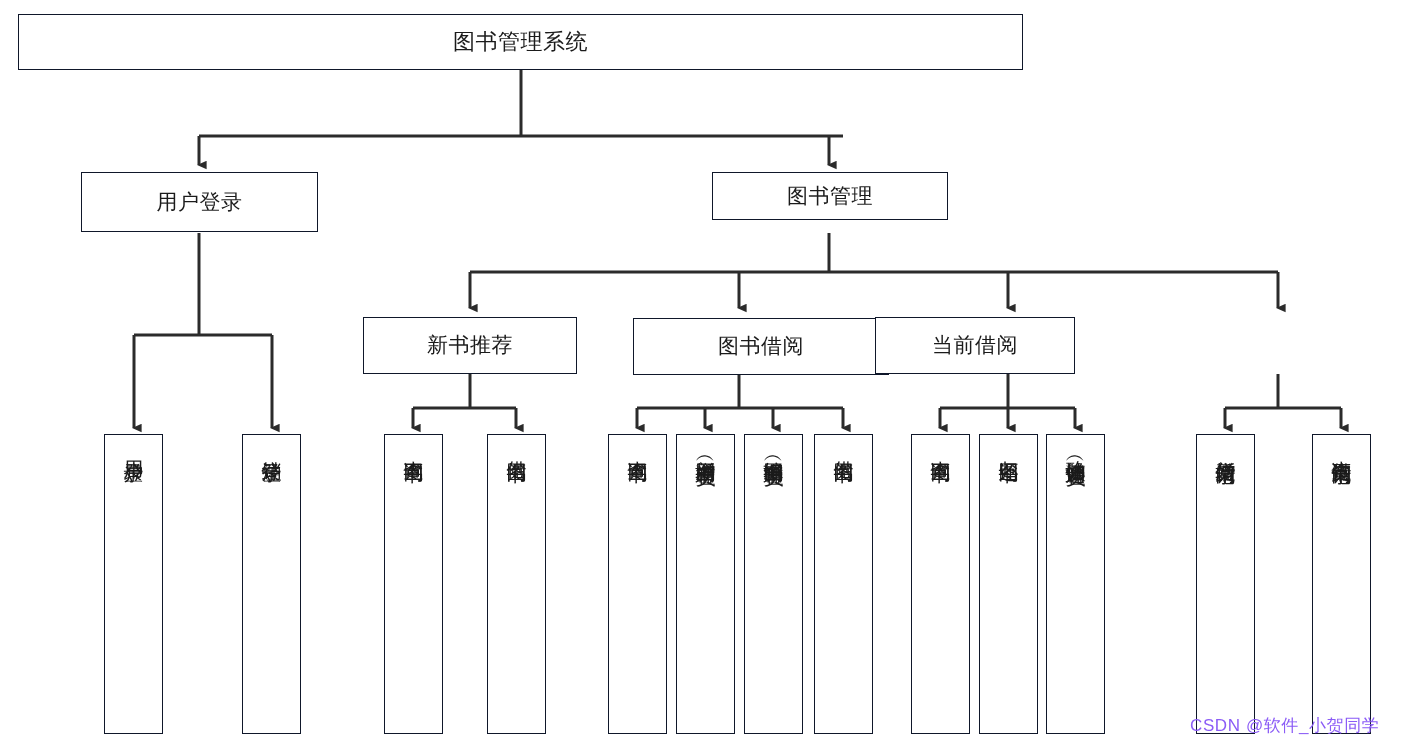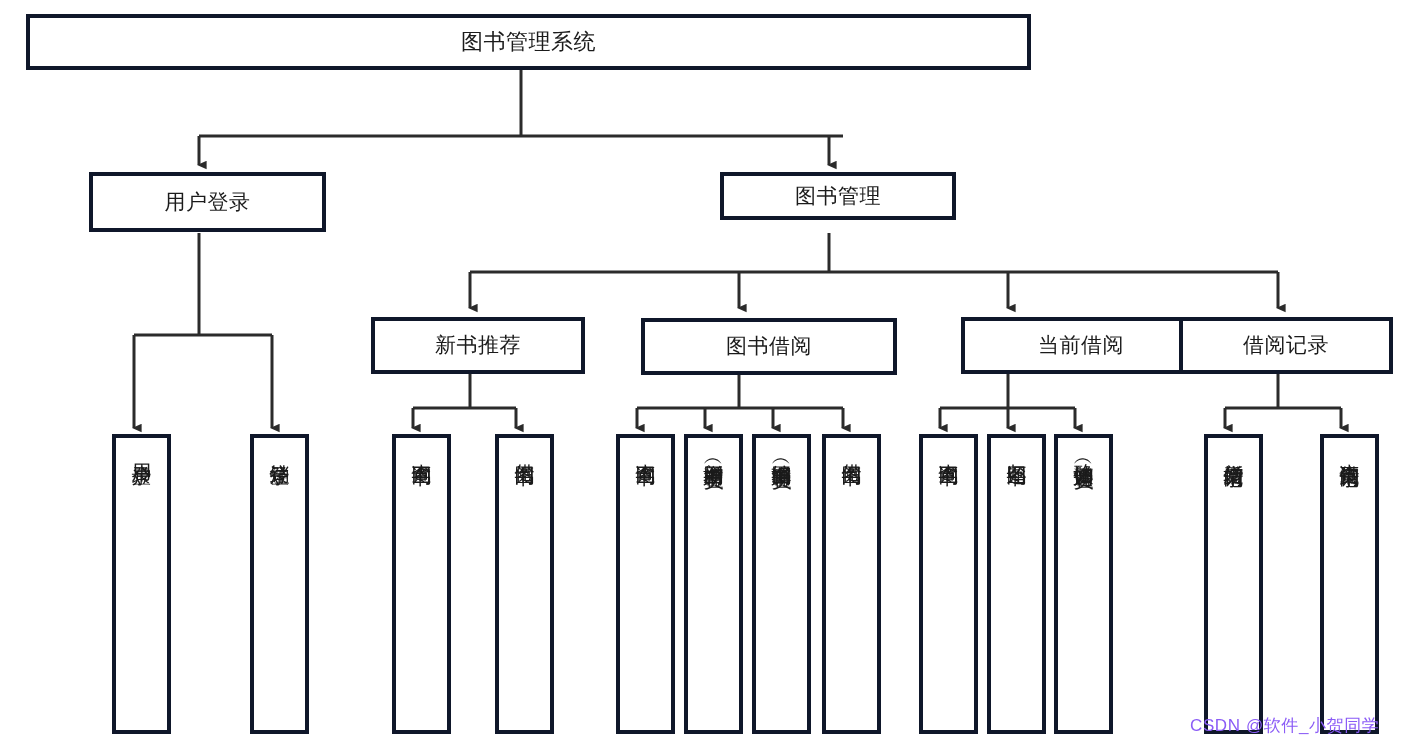--- a/index.html
+++ b/index.html
@@ -21,26 +21,25 @@
     position: absolute;
     left: 0;
     top: 0;
     width: 1405px;
     height: 747px;
   }
   .node {
     position: absolute;
     box-sizing: border-box;
     background: #ffffff;
-    border: 4px solid #0f172a;
+    border: 1px solid #0f172a;
     display: flex;
     align-items: center;
     justify-content: center;
     z-index: 2;
-    margin-left: 8px;
   }
   .node .label {
     color: #1b1b1b;
     font-size: 21px;
     line-height: 1.18;
     letter-spacing: 0.5px;
     white-space: nowrap;
     text-align: center;
   }
   .node.vertical .label {
@@ -131,25 +130,22 @@
   <div class="node" style="left:712px; top:172px; width:236px; height:48px;">
     <span class="label">图书管理</span>
   </div>
 
   <div class="node" style="left:363px; top:317px; width:214px; height:57px;">
     <span class="label">新书推荐</span>
   </div>
   <div class="node" style="left:633px; top:318px; width:256px; height:57px;font-family:Liberation Serif, serif;">
     <span class="label">图书借阅</span>
   </div>
-  <div class="node" style="left:953px; top:317px; width:240px; height:57px;">
+  <div class="node" style="left:875px; top:317px; width:200px; height:57px;">
     <span class="label">当前借阅</span>
-  </div>
-  <div class="node" style="left:1171px; top:317px; width:214px; height:57px;">
-    <span class="label">借阅记录</span>
   </div>
 
   <div class="node vertical" style="left:104px; top:434px; width:59px; height:300px;">
     <span class="label">用户登录</span>
   </div>
   <div class="node vertical" style="left:242px; top:434px; width:59px; height:300px;">
     <span class="label">注销登录</span>
   </div>
 
   <div class="node vertical" style="left:384px; top:434px; width:59px; height:300px;">

